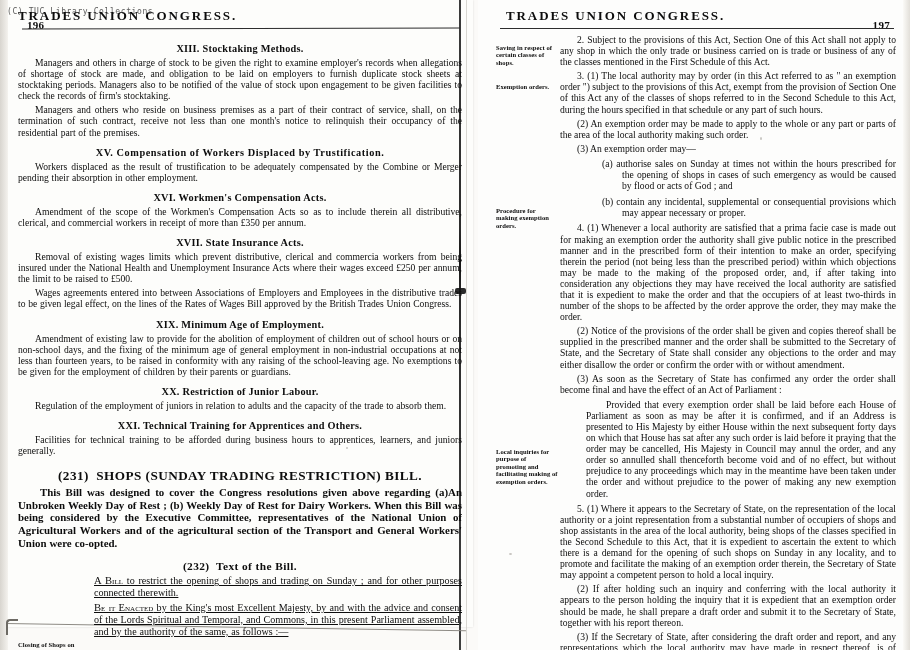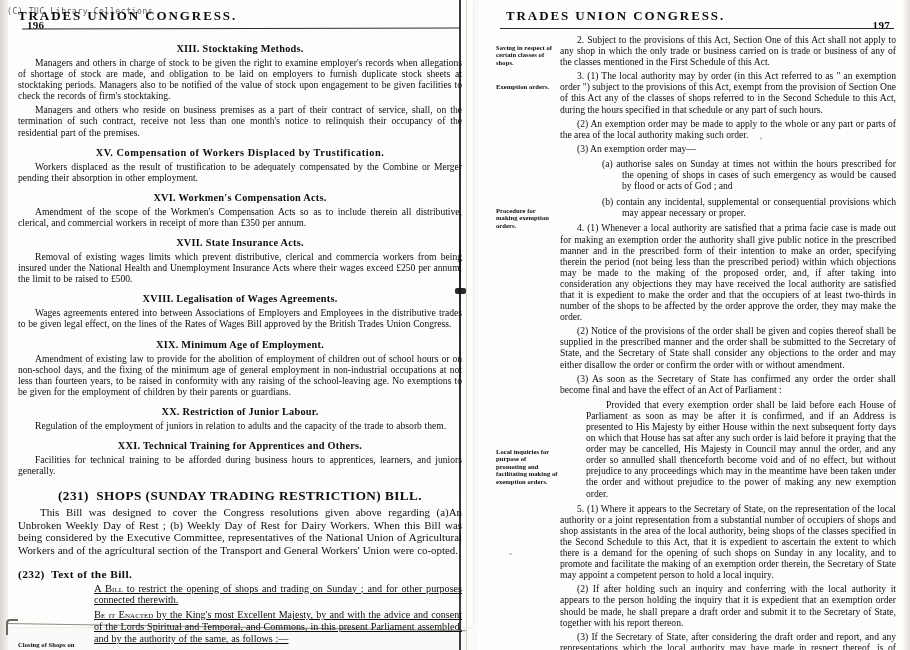--- a/index.html
+++ b/index.html
@@ -165,39 +165,40 @@
   h3.sec.wide { letter-spacing: .55px; }
 
   h2.billhead {
     text-align: center;
     font-size: 13.2px;
     font-weight: bold;
     margin: 12px 0 2px 0;
     letter-spacing: .45px;
   }
   h3.billsub {
-    text-align: left;
+    text-align: center;
     font-size: 11.4px;
     font-weight: bold;
     margin: 11px 0 3px 0;
     letter-spacing: .4px;
   }
 
   p.para {
     margin: 0 0 3px 0;
     font-size: 9.6px;
     line-height: 11.1px;
     text-align: justify;
     text-indent: 17px;
     word-spacing: .3px;
   }
   p.para.big {
     font-size: 10.9px;
     line-height: 12.6px;
     text-indent: 22px;
+    font-weight: bold;
   }
   p.para.billtext {
     font-size: 10.1px;
     line-height: 11.9px;
     text-indent: 0;
     text-decoration: underline;
   }
 
   .bill-col { margin-left: 76px; }
   .right-body { margin-left: 64px; }
@@ -282,21 +283,20 @@
 
       <h3 class="sec wide">XV.   Compensation of Workers Displaced by Trustification.</h3>
       <p class="para">Workers displaced as the result of trustification to be adequately compensated by the Combine or Merger pending their absorption in other employment.</p>
 
       <h3 class="sec">XVI. Workmen's Compensation Acts.</h3>
       <p class="para">Amendment of the scope of the Workmen's Compensation Acts so as to include therein all distributive, clerical, and commercial workers in receipt of more than £350 per annum.</p>
 
       <h3 class="sec">XVII. State Insurance Acts.</h3>
       <p class="para">Removal of existing wages limits which prevent distributive, clerical and commercia workers from being insured under the National Health and Unemployment Insurance Acts where their wages exceed £250 per annum, the limit to be raised to £500.</p>
 
-      <h3 class="sec">XVIII. Legalisation of Wages Agreements.</h3>
       <p class="para">Wages agreements entered into between Associations of Employers and Employees in the distributive trades to be given legal effect, on the lines of the Rates of Wages Bill approved by the British Trades Union Congress.</p>
 
       <h3 class="sec">XIX. Minimum Age of Employment.</h3>
       <p class="para">Amendment of existing law to provide for the abolition of employment of children out of school hours or on non-school days, and the fixing of the minimum age of general employment in non-industrial occupations at not less than fourteen years, to be raised in conformity with any raising of the school-leaving age.   No exemptions to be given for the employment of children by their parents or guardians.</p>
 
       <h3 class="sec">XX. Restriction of Junior Labour.</h3>
       <p class="para">Regulation of the employment of juniors in relation to adults and the capacity of the trade to absorb them.</p>
 
       <h3 class="sec">XXI. Technical Training for Apprentices and Others.</h3>
       <p class="para">Facilities for technical training to be afforded during business hours to apprentices, learners, and juniors generally.</p>

